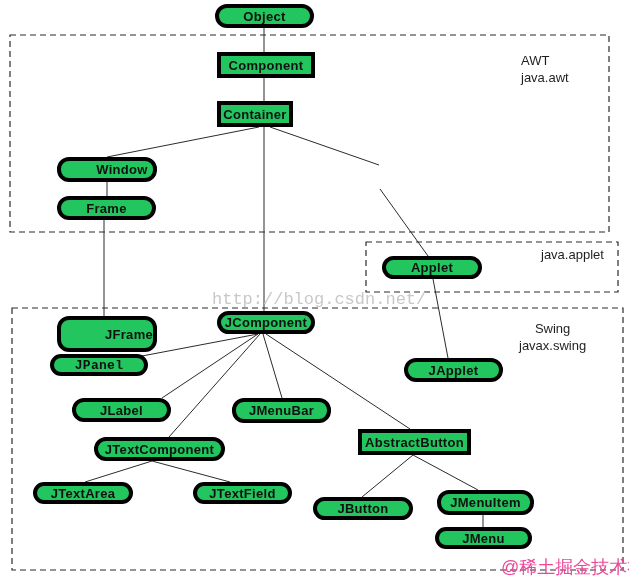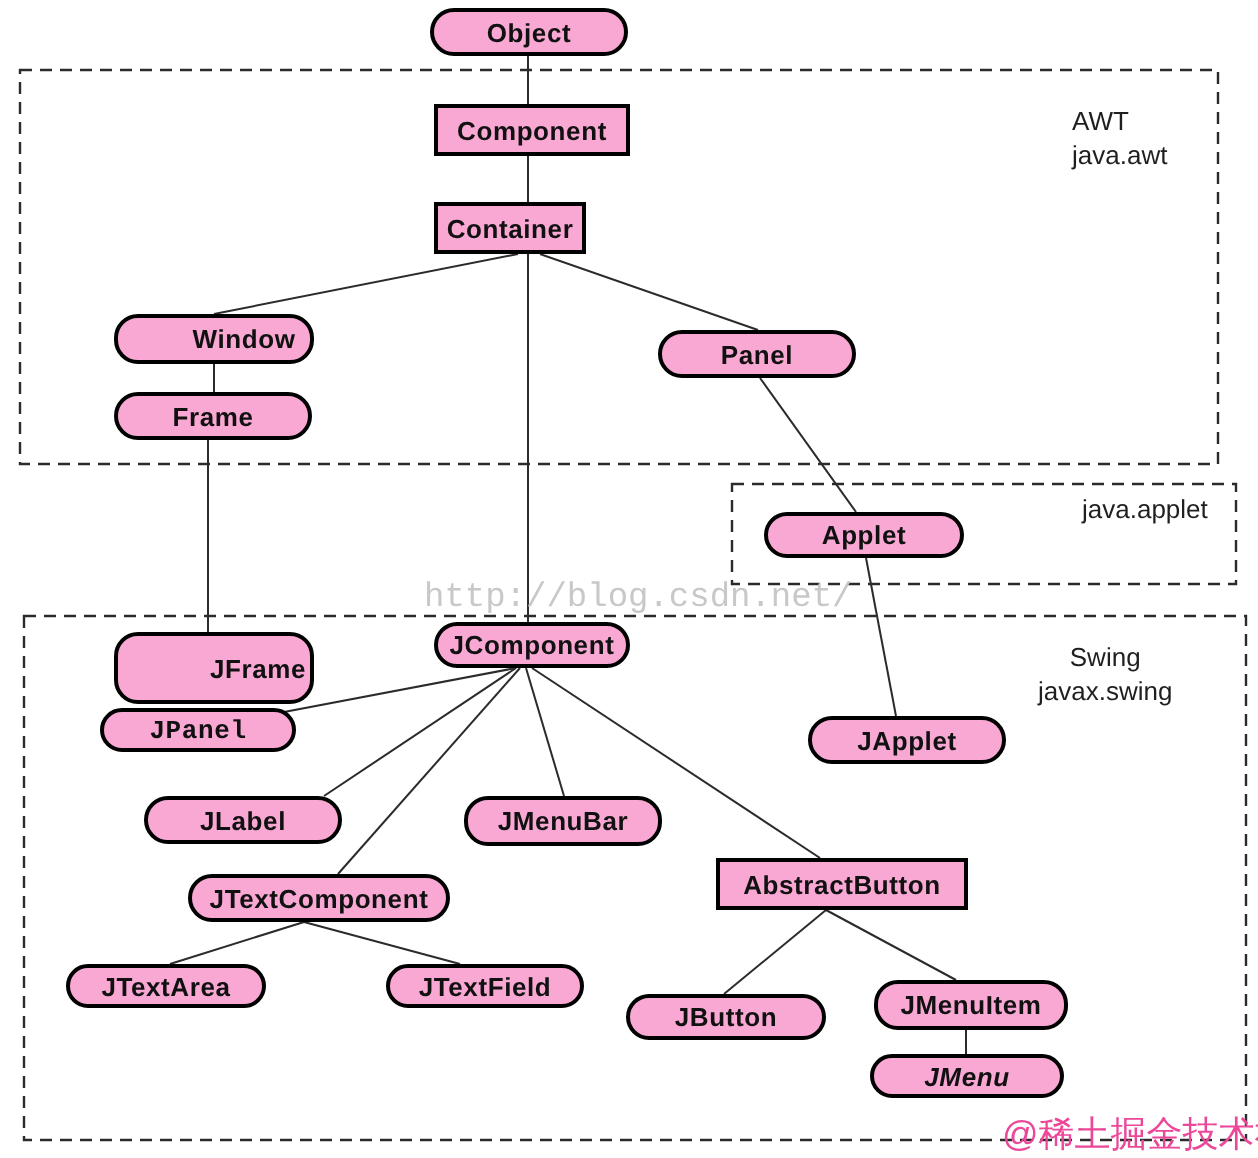--- a/index.html
+++ b/index.html
@@ -1,21 +1,21 @@
 <!DOCTYPE html>
 <html><head>
 <meta charset="utf-8">
 <style>
   html,body{margin:0;padding:0;background:#ffffff;}
   body{width:629px;height:579px;position:relative;font-family:"Liberation Sans",sans-serif;}
   #stage{position:absolute;left:0;top:0;width:629px;height:579px;overflow:hidden;background:#ffffff;}
   svg.wires{position:absolute;left:0;top:0;width:629px;height:579px;z-index:1;}
   .node{
     position:absolute;z-index:3;
-    background:#f9a8d4;border:2px solid #000000;
+    background:#22c55e;border:4px solid #000000;
     display:flex;align-items:center;justify-content:center;
     font-weight:bold;font-size:13px;color:#111111;
     letter-spacing:0.3px;white-space:nowrap;box-sizing:border-box;
   }
   .node.round{border-radius:12px;}
   .node.rect{border-radius:0;}
   .region-label{
     position:absolute;z-index:2;color:#1f1f1f;
     font-size:13px;line-height:17px;font-weight:normal;
   }
@@ -56,49 +56,48 @@
       <line x1="263" y1="334" x2="282" y2="398"></line>
       <line x1="266" y1="334" x2="410" y2="429"></line>
       <line x1="152" y1="461" x2="85" y2="482"></line>
       <line x1="152" y1="461" x2="230" y2="482"></line>
       <line x1="413" y1="455" x2="362" y2="497"></line>
       <line x1="413" y1="455" x2="478" y2="490"></line>
       <line x1="483" y1="515" x2="483" y2="527"></line>
     </g>
   </svg>
 
-  <div class="region-label" style="left:536px;top:52px;">
+  <div class="region-label" style="left:521px;top:52px;">
     <div>AWT</div>
     <div>java.awt</div>
   </div>
   <div class="region-label" style="left:541px;top:246px;">
     <div>java.applet</div>
   </div>
   <div class="region-label" style="left:519px;top:320px;text-align:center;">
     <div>Swing</div>
     <div>javax.swing</div>
   </div>
 
   <div class="node round" style="left:215px;top:4px;width:99px;height:24px;">Object</div>
   <div class="node rect" style="left:217px;top:52px;width:98px;height:26px;">Component</div>
   <div class="node rect" style="left:217px;top:101px;width:76px;height:26px;">Container</div>
   <div class="node round" style="left:57px;top:157px;width:100px;height:25px;padding-left:30px;">Window</div>
   <div class="node round" style="left:57px;top:196px;width:99px;height:24px;">Frame</div>
-  <div class="node round" style="left:329px;top:165px;width:99px;height:24px;">Panel</div>
   <div class="node round" style="left:382px;top:256px;width:100px;height:23px;">Applet</div>
   <div class="node round" style="left:57px;top:316px;width:100px;height:36px;padding-left:44px;">JFrame</div>
   <div class="node round" style="left:217px;top:311px;width:98px;height:23px;">JComponent</div>
   <div class="node round" style="left:50px;top:354px;width:98px;height:22px;font-family:Liberation Mono, monospace;">JPanel</div>
   <div class="node round" style="left:232px;top:398px;width:99px;height:25px;">JMenuBar</div>
   <div class="node round" style="left:72px;top:398px;width:99px;height:24px;">JLabel</div>
   <div class="node round" style="left:404px;top:358px;width:99px;height:24px;">JApplet</div>
   <div class="node round" style="left:94px;top:437px;width:131px;height:24px;">JTextComponent</div>
   <div class="node round" style="left:33px;top:482px;width:100px;height:22px;">JTextArea</div>
   <div class="node round" style="left:193px;top:482px;width:99px;height:22px;">JTextField</div>
-  <div class="node rect" style="left:358px;top:429px;width:126px;height:26px;text-align:right;">AbstractButton</div>
+  <div class="node rect" style="left:358px;top:429px;width:113px;height:26px;text-align:right;">AbstractButton</div>
   <div class="node round" style="left:313px;top:497px;width:100px;height:23px;">JButton</div>
   <div class="node round" style="left:437px;top:490px;width:97px;height:25px;">JMenuItem</div>
-  <div class="node round" style="left:435px;top:527px;width:97px;height:22px;font-style:italic;">JMenu</div>
+  <div class="node round" style="left:435px;top:527px;width:97px;height:22px;">JMenu</div>
 
   <div class="wm-top">http://blog.csdn.net/</div>
   <div class="wm-bottom">@稀土掘金技术社区</div>
 
 </div>
 
 </body></html>

